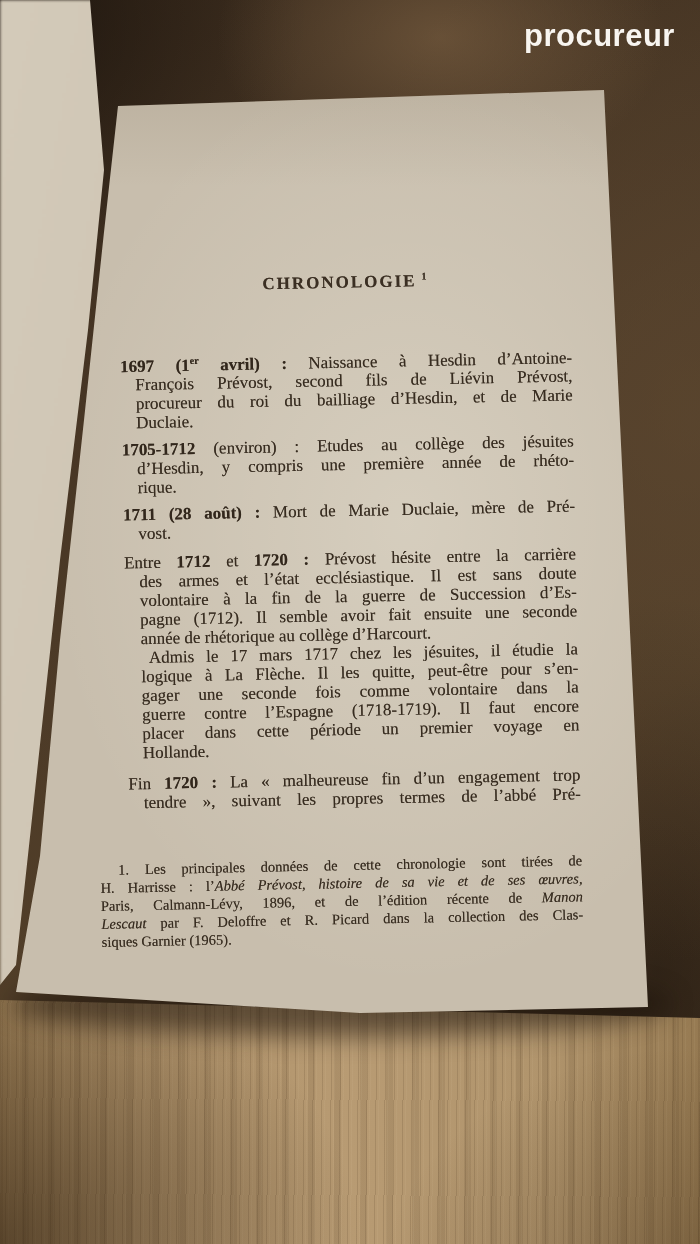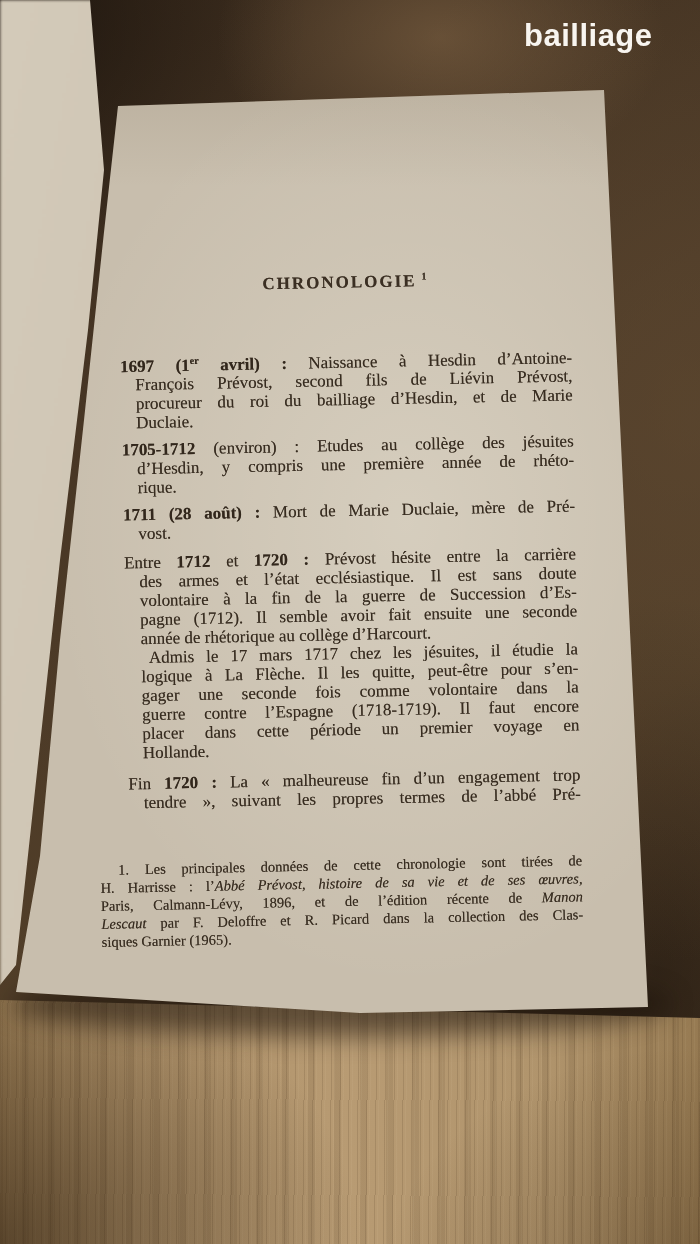--- a/index.html
+++ b/index.html
@@ -136,14 +136,14 @@
       </div>
     <div class="footnote" id="footnote-host">
         <div class="ln f"><span>1. Les principales données de cette chronologie sont tirées de</span></div>
         <div class="ln"><span>H. Harrisse : l’</span><span class="i">Abbé Prévost, histoire de sa vie et de ses œuvres,</span></div>
         <div class="ln"><span>Paris, Calmann-Lévy, 1896, et de l’édition récente de </span><span class="i">Manon</span></div>
         <div class="ln"><span class="i">Lescaut</span><span> par F. Deloffre et R. Picard dans la collection des Clas-</span></div>
         <div class="ln nj"><span>siques Garnier (1965).</span></div>
       </div>
   </div>
 
-  <div class="logo">bailliage</div>
+  <div class="logo">procureur</div>
 </div>
 
 </body></html>

